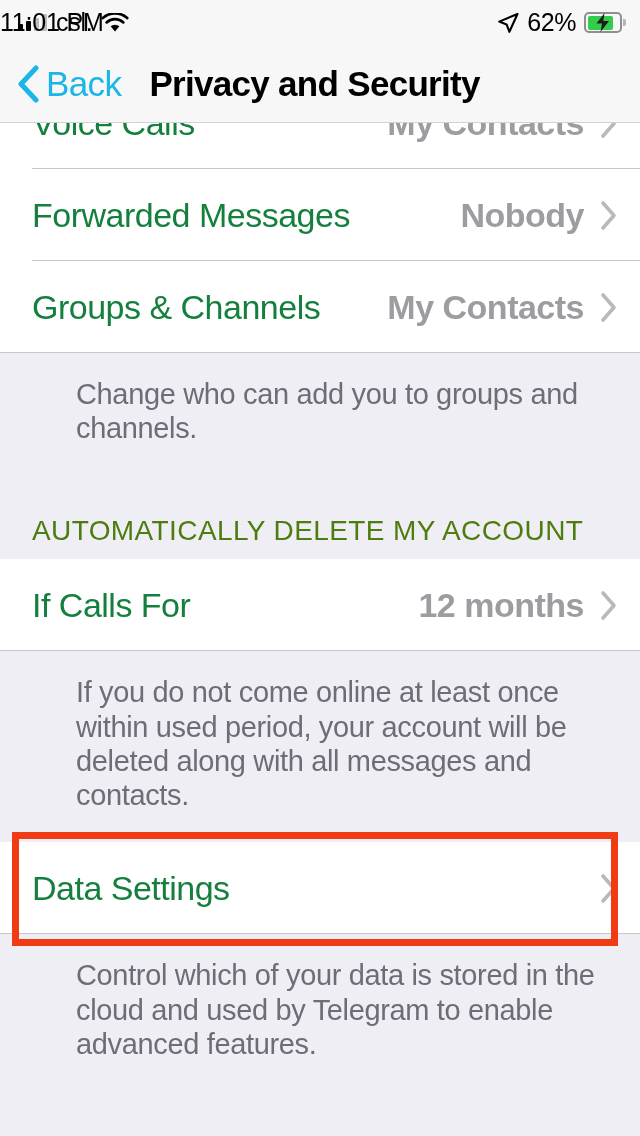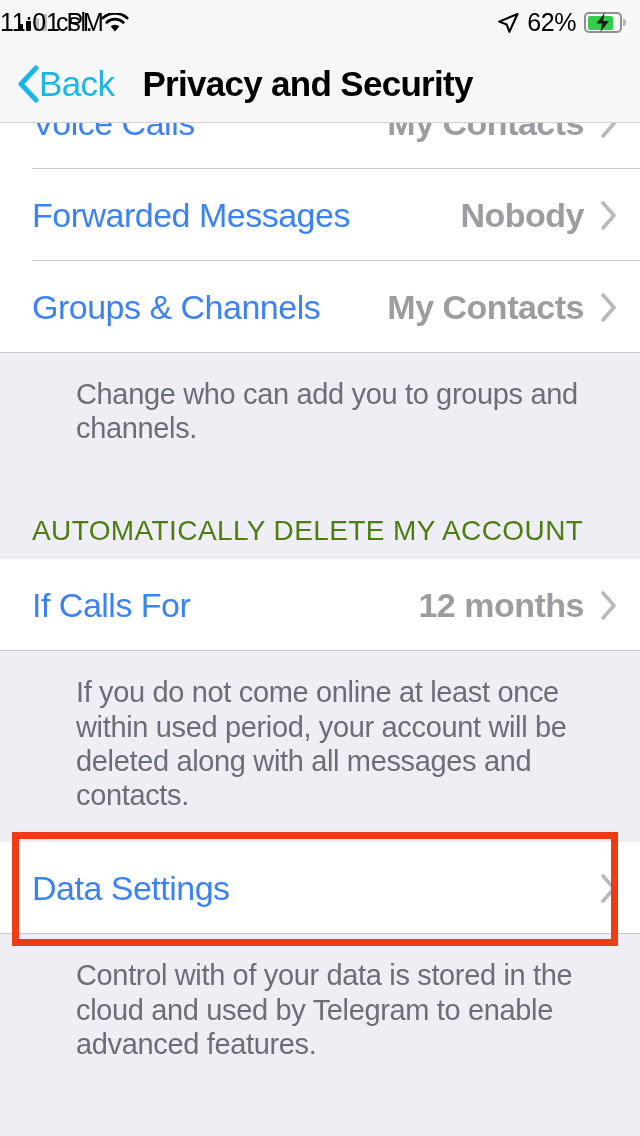--- a/index.html
+++ b/index.html
@@ -54,21 +54,21 @@
   .batt-bolt { position:absolute; left:11px; top:1px; }
 
   
   .navbar {
     position:absolute; top:45px; left:0; width:640px; height:78px;
     background:#f7f7f7; z-index:30;
     display:flex; align-items:center;
     border-bottom:1px solid #d2d2d6;
   }
   .back-btn {
-    display:flex; align-items:center; 
+    display:flex; align-items:center; gap:7px;
     margin-left:17px; cursor:pointer;
   }
   .back-chev { width:22px; height:38px; }
   .back-label { font-size:35px; color:#1ab6e5; letter-spacing:-0.6px; }
   .nav-title {
     margin-left:28px; font-size:35px; font-weight:bold; color:#000;
     letter-spacing:-0.7px;
   }
 
   
@@ -81,21 +81,21 @@
   .group { background:#fff; }
   .row {
     position:relative; display:flex; align-items:center;
     height:92px; padding:0 22px 0 32px; background:#fff; cursor:pointer;
   }
   .row .sep {
     position:absolute; left:32px; right:0; bottom:0; height:1px; background:#c8c7cc;
   }
   .row.last .sep { left:0; }
   .row-title {
-    font-size:34px; color:#3b82f6; letter-spacing:-0.5px; white-space:nowrap;
+    font-size:34px; color:#15803d; letter-spacing:-0.5px; white-space:nowrap;
   }
   .row-right {
     margin-left:auto; display:flex; align-items:center; gap:16px;font-weight:bold;
   }
   .row-value {
     font-size:34px; color:#9c9ca1; letter-spacing:-0.5px; white-space:nowrap;
   }
   .chev { width:18px; height:31px; flex:none; }
 
   .footer {
@@ -235,21 +235,21 @@
           <span class="row-right">
             <span class="chev">
               <svg width="18" height="31" viewBox="0 0 18 31">
                   <path d="M3 3 L14 15.5 L3 28" stroke="#b9b9bd" stroke-width="3.6" fill="none" stroke-linecap="round" stroke-linejoin="round"></path>
                 </svg>
             </span>
           </span>
           <span class="sep"></span>
         </div>
       </div>
-      <div class="footer">Control with of your data is stored in the cloud and used by Telegram to enable advanced features.</div>
+      <div class="footer">Control which of your data is stored in the cloud and used by Telegram to enable advanced features.</div>
 
       <div class="spacer" style="height:200px"></div>
     </div>
   </div>
 
   <div class="highlight-box" style="border-color: rgb(240, 60, 20);"></div>
 
 </div>
 
 </body></html>

